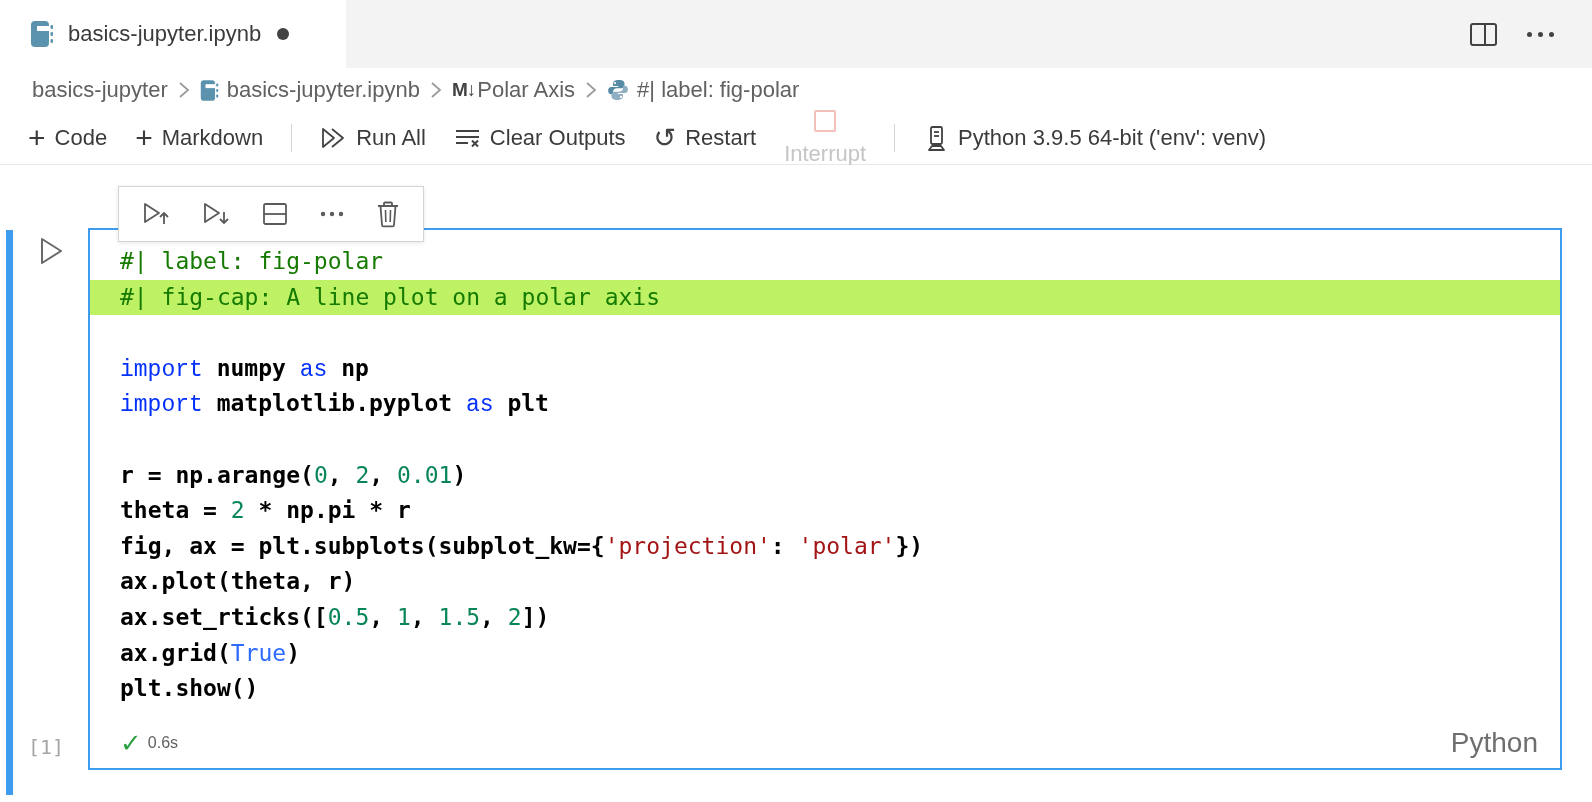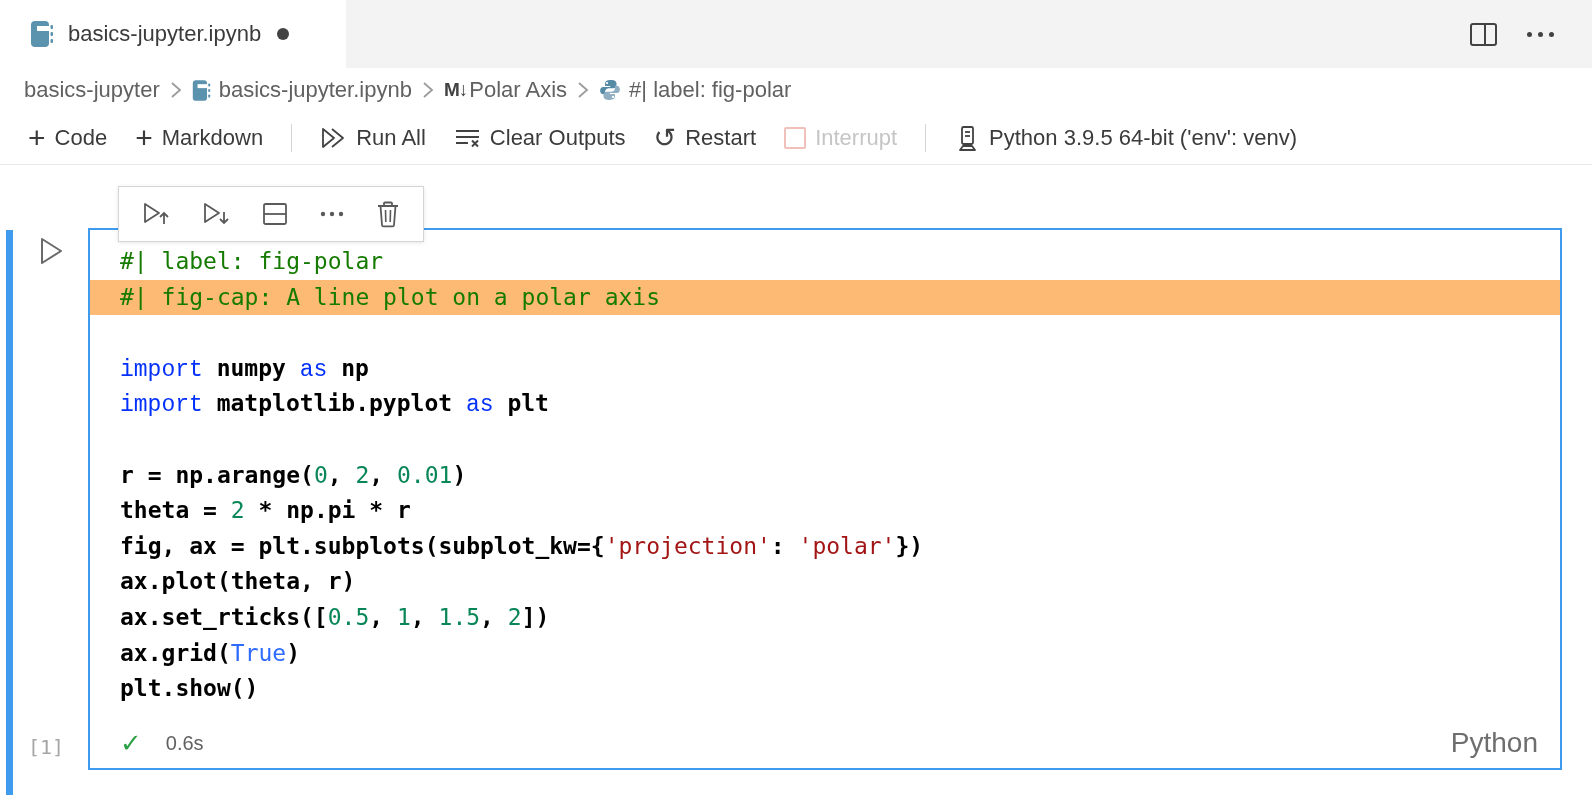--- a/index.html
+++ b/index.html
@@ -11,31 +11,31 @@
   .tab { width:346px; background:#fff; display:flex; align-items:center; padding-left:30px; cursor:pointer; }
   .tab-title { font-size:22px; color:#3b3b3b; margin-left:14px; }
   .mod-dot { width:12px; height:12px; border-radius:50%; background:#424242; margin-left:16px; }
   .tab-actions { position:absolute; right:38px; top:0; height:68px; display:flex; align-items:center; gap:30px; }
   .split-editor { width:27px; height:23px; border:2px solid #424242; border-radius:3px; position:relative; cursor:pointer; }
   .split-editor::after { content:""; position:absolute; left:50%; top:0; bottom:0; width:2px; background:#424242; }
   .dots3 { display:flex; gap:6px; cursor:pointer; }
   .dots3 i { width:5px; height:5px; border-radius:50%; background:#424242; }
 
   
-  .breadcrumbs { height:44px; display:flex; align-items:center; padding-left:24px; gap:10px; background:#fff; }
+  .breadcrumbs { height:44px; display:flex; align-items:center; padding-left:32px; gap:10px; background:#fff; }
   .crumb { display:flex; align-items:center; gap:8px; font-size:22px; color:#616161; cursor:pointer; white-space:nowrap; }
   .chev { color:#9b9b9b; }
   .md-glyph { font-weight:700; font-size:19px; color:#424242; letter-spacing:-1px; }
 
   
   .toolbar { height:53px; display:flex; align-items:center; padding-left:28px; gap:28px;
              border-bottom:1px solid #e8e8e8; background:#fff; }
   .tbtn { display:flex; align-items:center; gap:9px; font-size:22px; color:#3b3b3b; cursor:pointer; white-space:nowrap; }
   .tbtn .plus { font-size:30px; font-weight:300; color:#3b3b3b; line-height:22px; }
-  .tbtn.disabled { color:#c5c5c5; cursor:default; }
+  .tbtn.disabled { color:#c5c5c5; cursor:default;flex-direction:column; }
   .sq-interrupt { width:22px; height:22px; border:2px solid var(--interrupt,#f1c0bb); border-radius:2px; }
   .vdiv { width:1px; height:28px; background:#d4d4d4; }
   .restart-glyph { font-size:27px; color:#424242; line-height:24px; }
 
   
   .main { position:relative; height:637px; background:#fff; }
   .focus-bar { position:absolute; left:6px; top:65px; width:7px; height:565px; background:var(--accent,#3f9bee); }
   .run-cell { position:absolute; left:36px; top:70px; background:none; border:none; cursor:pointer; }
   .exec-count { position:absolute; left:28px; top:570px; font-family:"DejaVu Sans Mono", monospace;
                 font-size:20px; color:#a6a6a6; }
@@ -43,32 +43,32 @@
   .cell { position:absolute; left:88px; top:63px; width:1474px; height:542px;
           border:2px solid var(--accent,#3f9bee); background:#fff; }
 
   .cell-toolbar { position:absolute; left:28px; top:-44px; height:56px; display:flex; align-items:center;
                   gap:30px; padding:0 22px; background:#fff; border:1px solid #d5d5d5;
                   box-shadow:0 1px 4px rgba(0,0,0,.10); }
   .ct-btn { background:none; border:none; cursor:pointer; display:flex; align-items:center; }
 
   .code { padding-top:14px; font-family:"DejaVu Sans Mono", monospace; font-size:23px; line-height:35.6px; }
   .code-line { padding-left:30px; white-space:pre; height:35.6px; }
-  .code-line.highlight { background:#fdba74; }
+  .code-line.highlight { background:#bef264; }
   .tok-comment { color:var(--comment,#157a00); }
   .tok-kw { color:var(--kw,#0431fa);font-family:Liberation Mono, monospace; }
   .tok-bool { color:var(--bool,#2e6bff);margin-top:42px; }
   .tok-num { color:var(--num,#098658); }
   .tok-str { color:var(--str,#a31515); }
   .tok-plain { color:#000;font-weight:bold; }
 
   .cell-status { position:absolute; left:0; right:0; bottom:0; height:50px; display:flex;
                  align-items:center; padding:0 22px 0 30px; }
   .check { color:var(--check,#2da044); font-size:26px; }
-  .dur { color:#616161; font-size:20px; margin-left:24px; flex:1; }
+  .dur { color:#616161; font-size:16px; margin-left:6px; flex:1; }
   .lang { color:#6e6e6e; font-size:28px; }
 
   svg { display:block; }
 </style>
 </head>
 <body>
 
 <div class="tabbar">
   <div class="tab">
     <svg width="24" height="28" viewBox="0 0 24 28">

